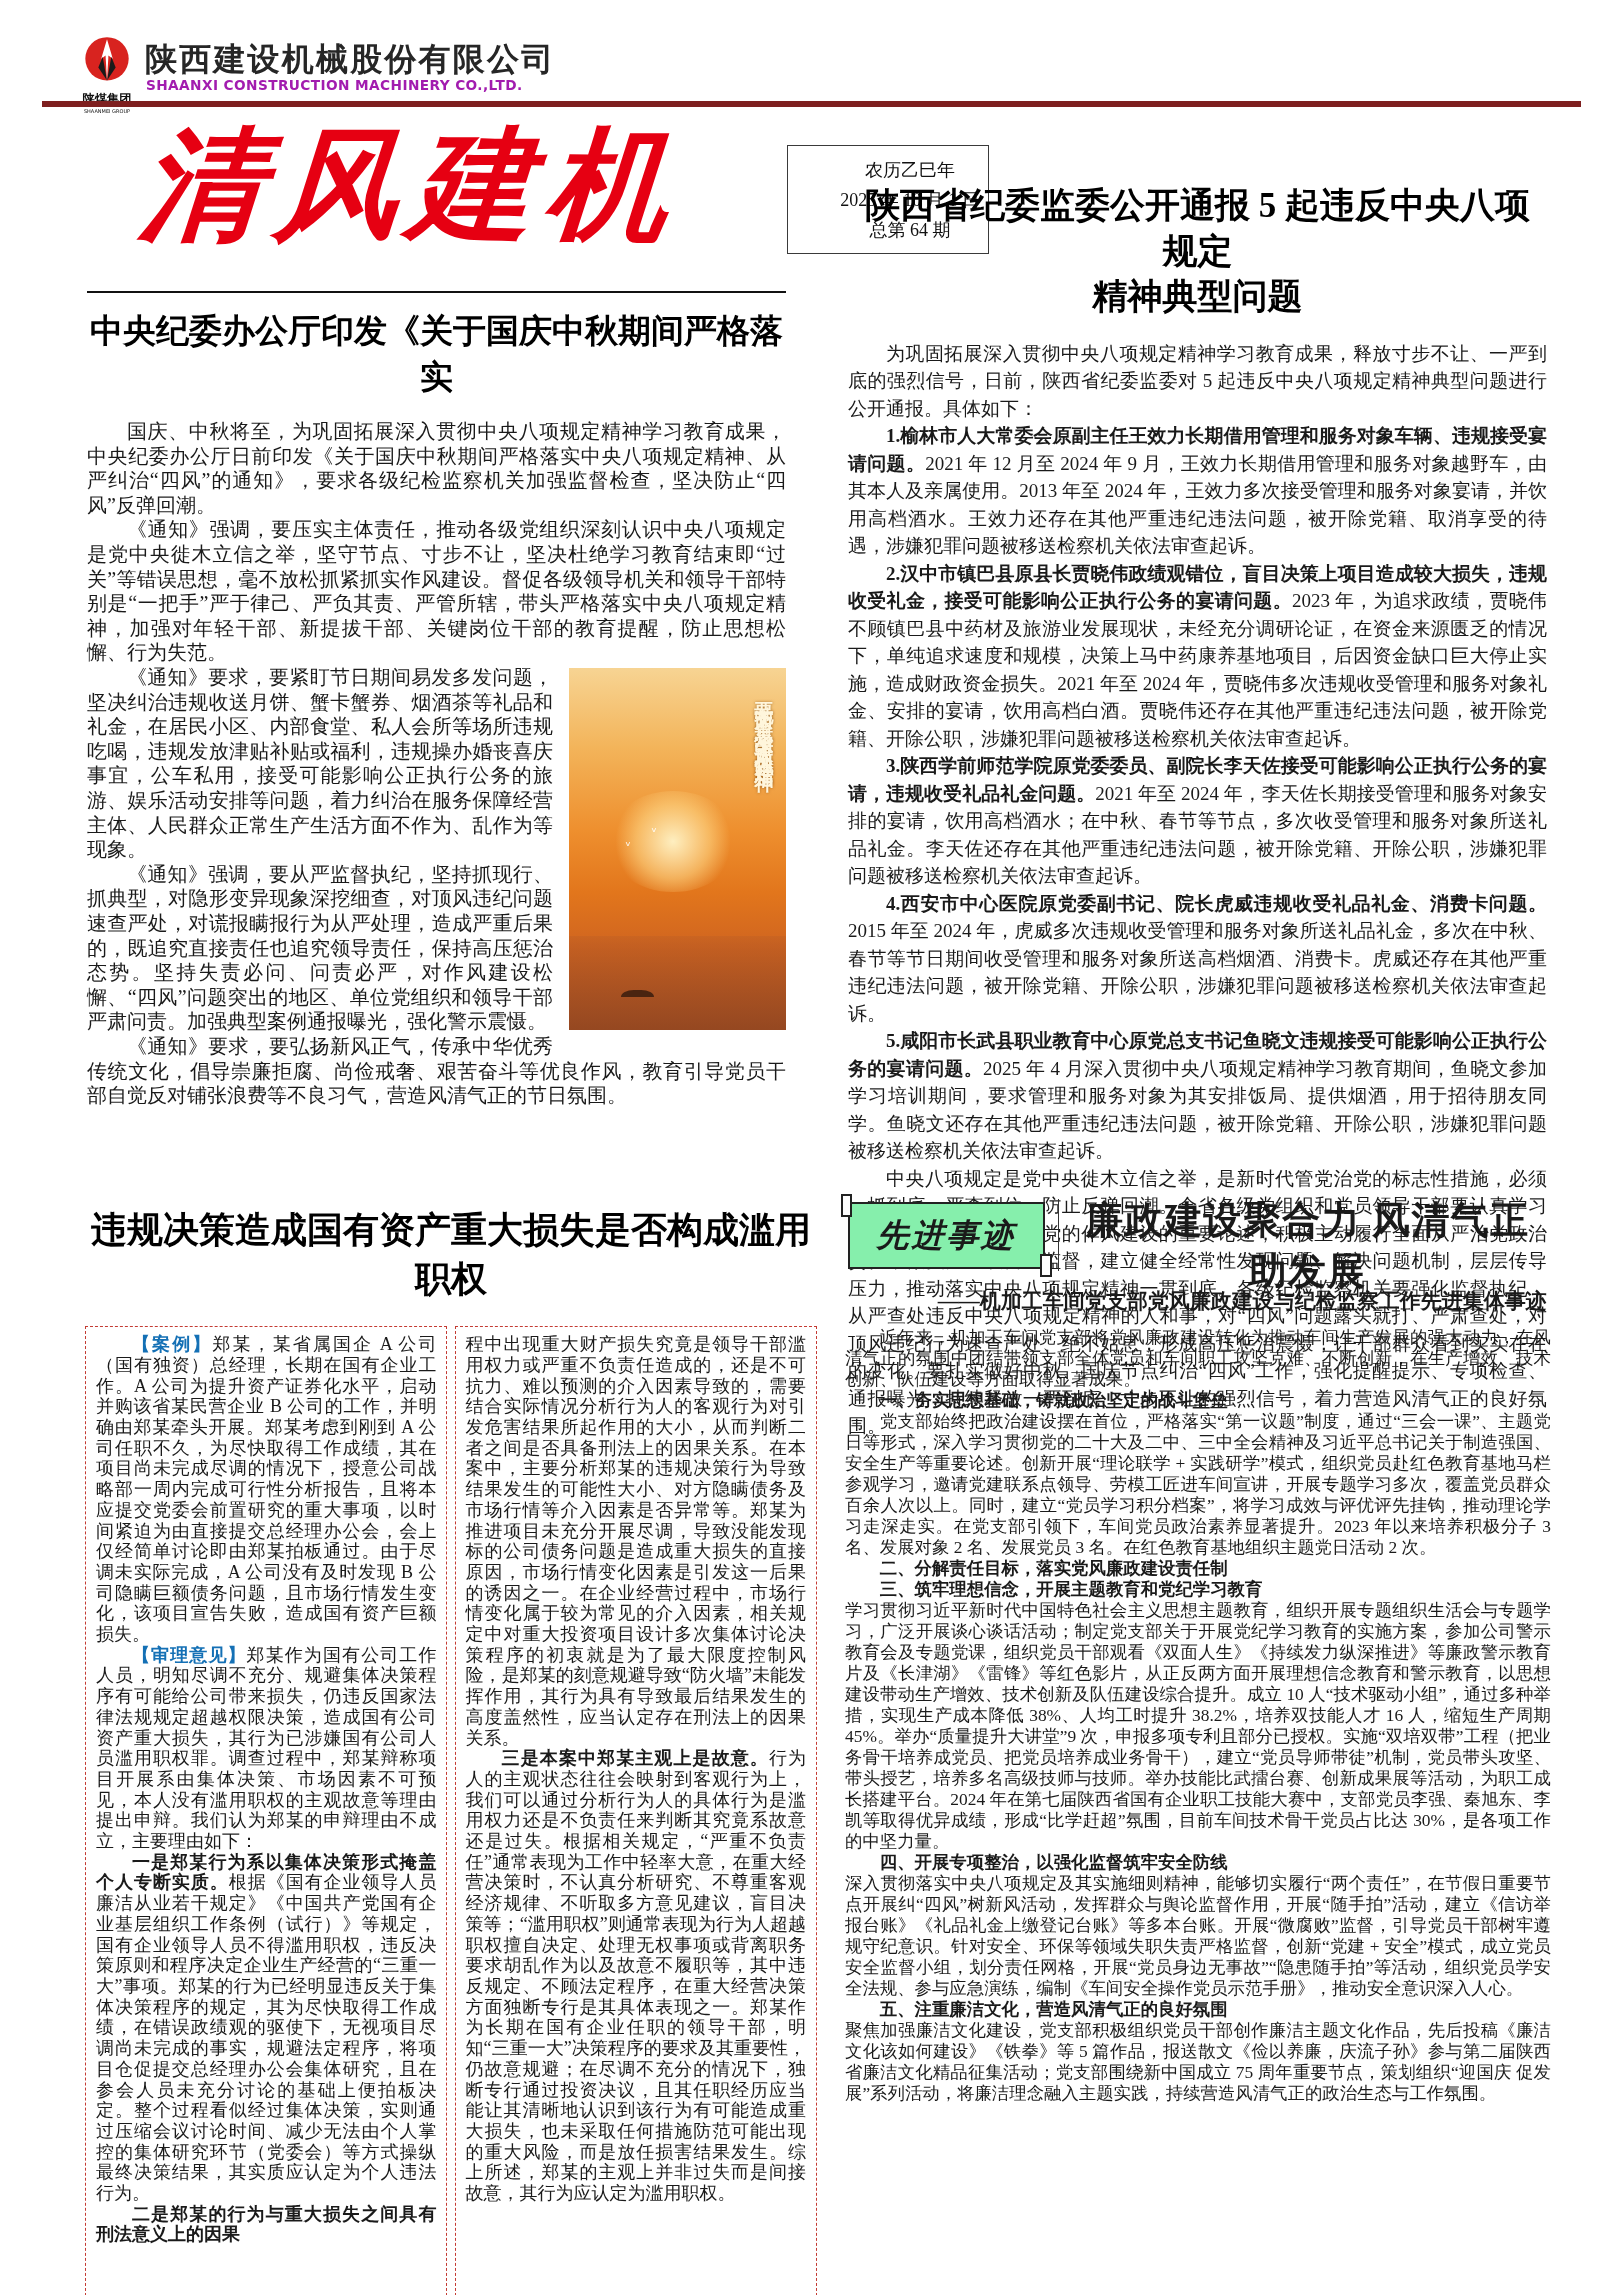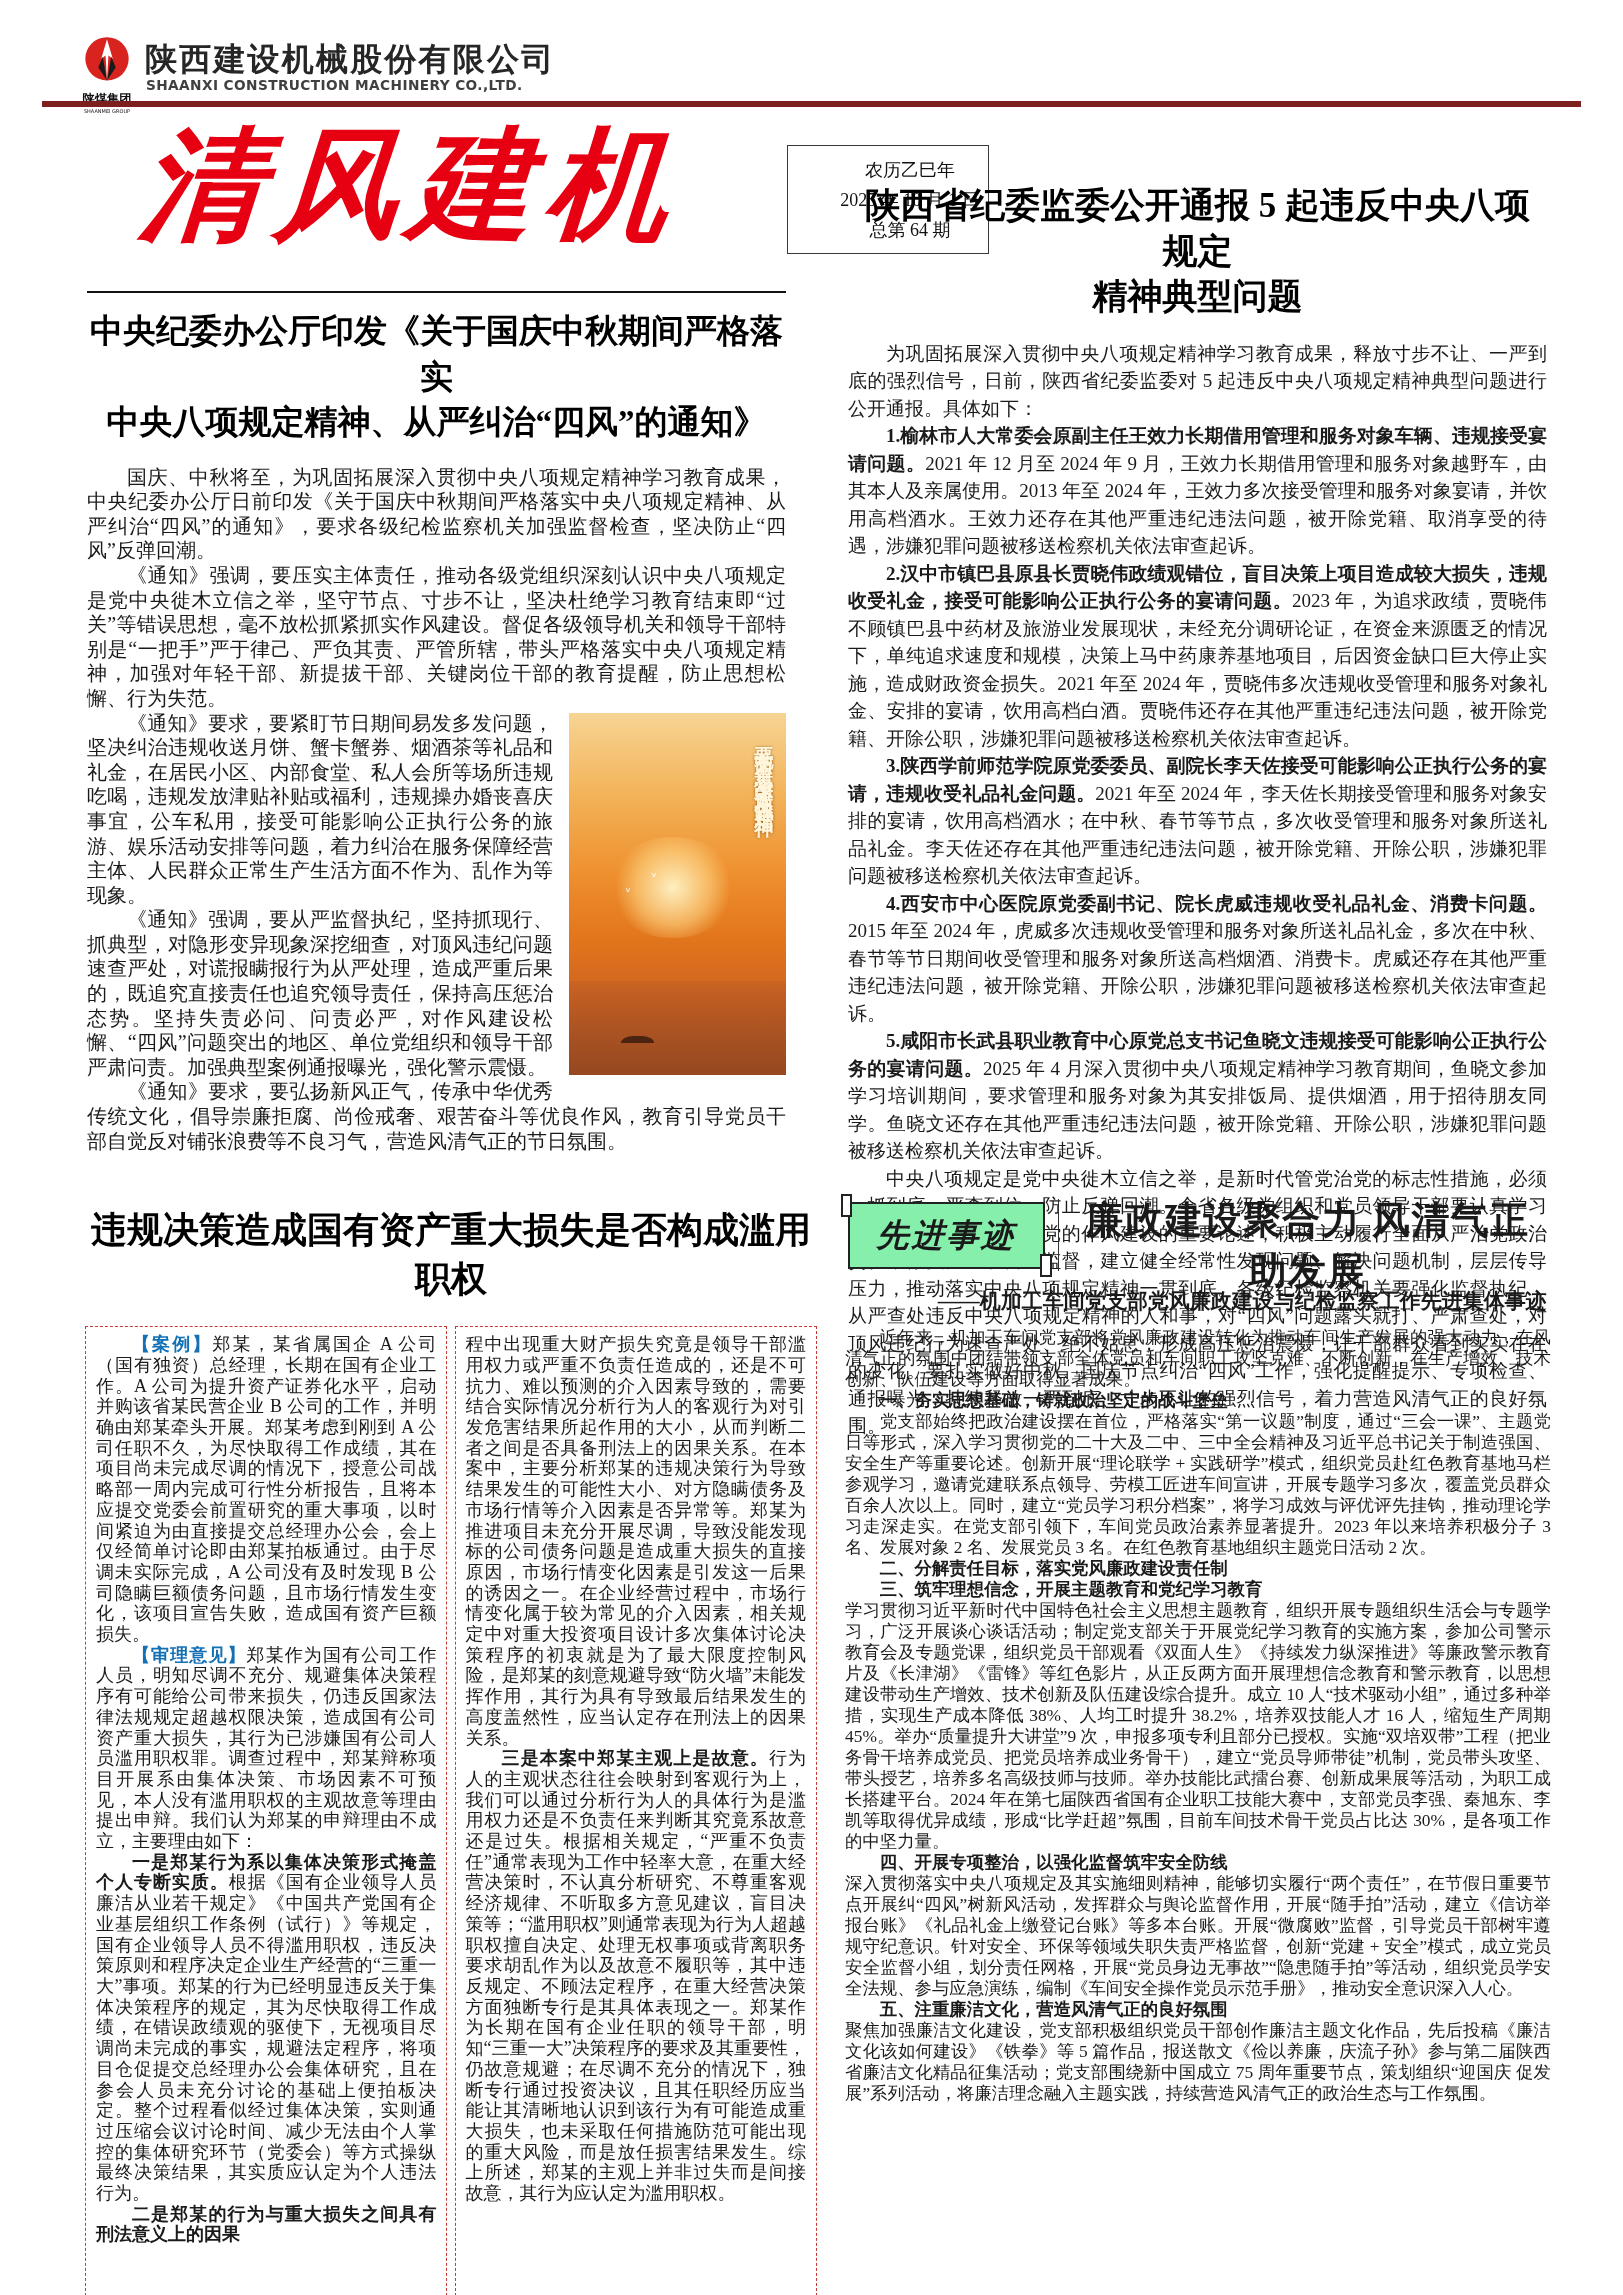--- a/index.html
+++ b/index.html
@@ -3,21 +3,21 @@
 <meta charset="utf-8">
 <style>
   html,body{margin:0;padding:0;background:#ffffff;}
   body{width:1624px;height:2295px;position:relative;font-family:"Liberation Serif","DejaVu Serif",serif;color:#1a1a1a;}
   .abs{position:absolute;}
   
   .logo-wrap{left:67px;top:35px;width:80px;text-align:center;}
   .logo-cn{font-family:"DejaVu Sans","Liberation Sans",sans-serif;font-weight:bold;font-size:12.3px;color:#111;margin-top:1.4px;}
   .logo-en{font-family:"DejaVu Sans","Liberation Sans",sans-serif;font-size:5px;color:#111;letter-spacing:0;}
   .company-cn{left:145px;top:38px;font-family:"DejaVu Sans","Liberation Sans",sans-serif;font-weight:900;font-size:32px;letter-spacing:2.2px;color:#262626;}
-  .company-en{left:146px;top:77px;font-family:"DejaVu Sans","Liberation Sans",sans-serif;font-weight:bold;font-size:13.7px;color:#404040;letter-spacing:0.4px;}
+  .company-en{left:146px;top:77px;font-family:"DejaVu Sans","Liberation Sans",sans-serif;font-weight:bold;font-size:13.7px;color:#a21caf;letter-spacing:0.4px;}
   .head-rule{left:42px;top:101px;width:1539px;height:5.8px;background:#7e1f1f;}
   
   .masthead{left:141px;top:122px;width:600px;font-size:122px;line-height:1.05;font-weight:bold;color:#e60012;font-style:italic;letter-spacing:13px;transform:skewX(-4deg);white-space:nowrap;}
   .datebox{left:787px;top:145px;width:156px;height:107px;border:1.4px solid #3a3a3a;display:flex;flex-direction:column;justify-content:center;text-align:center;font-size:18px;line-height:30px;color:#111;padding-left:44px;}
   
   .atitle{font-weight:bold;text-align:center;color:#000;}
   .justify{text-align:justify;text-justify:inter-ideograph;}
   p.body-p{margin:0;text-indent:2em;}
   p.noindent{text-indent:0;}
   .boldlead{font-weight:bold;font-family:"DejaVu Sans","Liberation Sans",sans-serif;}
@@ -80,21 +80,20 @@
 <div class="abs masthead">清风建机</div>
 <div class="abs datebox">
   <div>农历乙巳年</div>
   <div>2025 年 10 月 1 日</div>
   <div>总第 64 期</div>
 </div>
 
 <div class="abs a1">
   <div class="atitle">
     <div>中央纪委办公厅印发《关于国庆中秋期间严格落实</div>
-    <div>中央八项规定精神、从严纠治“四风”的通知》</div>
   </div>
   <div class="a1-body justify">
     <p class="body-p">国庆、中秋将至，为巩固拓展深入贯彻中央八项规定精神学习教育成果，中央纪委办公厅日前印发《关于国庆中秋期间严格落实中央八项规定精神、从严纠治“四风”的通知》，要求各级纪检监察机关加强监督检查，坚决防止“四风”反弹回潮。</p>
     <p class="body-p">《通知》强调，要压实主体责任，推动各级党组织深刻认识中央八项规定是党中央徙木立信之举，坚守节点、寸步不让，坚决杜绝学习教育结束即“过关”等错误思想，毫不放松抓紧抓实作风建设。督促各级领导机关和领导干部特别是“一把手”严于律己、严负其责、严管所辖，带头严格落实中央八项规定精神，加强对年轻干部、新提拔干部、关键岗位干部的教育提醒，防止思想松懈、行为失范。</p>
     <div class="a1-photo">
       <div class="a1-sun"></div>
       <div class="a1-sea"></div>
       <span class="a1-bird" style="left:26%;top:46%;">ᵛ</span>
       <span class="a1-bird" style="left:38%;top:42%;">ᵛ</span>
       <div class="a1-boat"></div>

